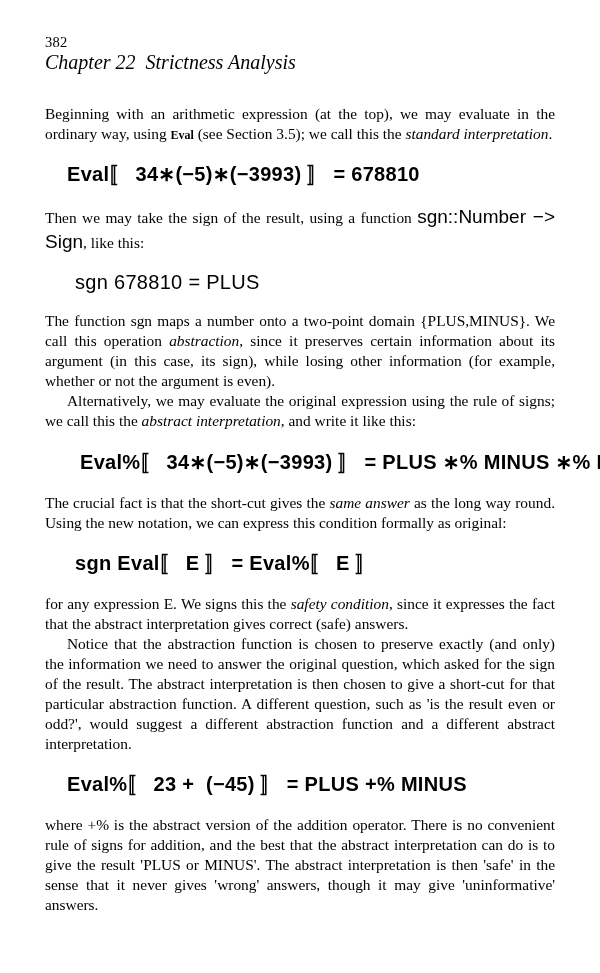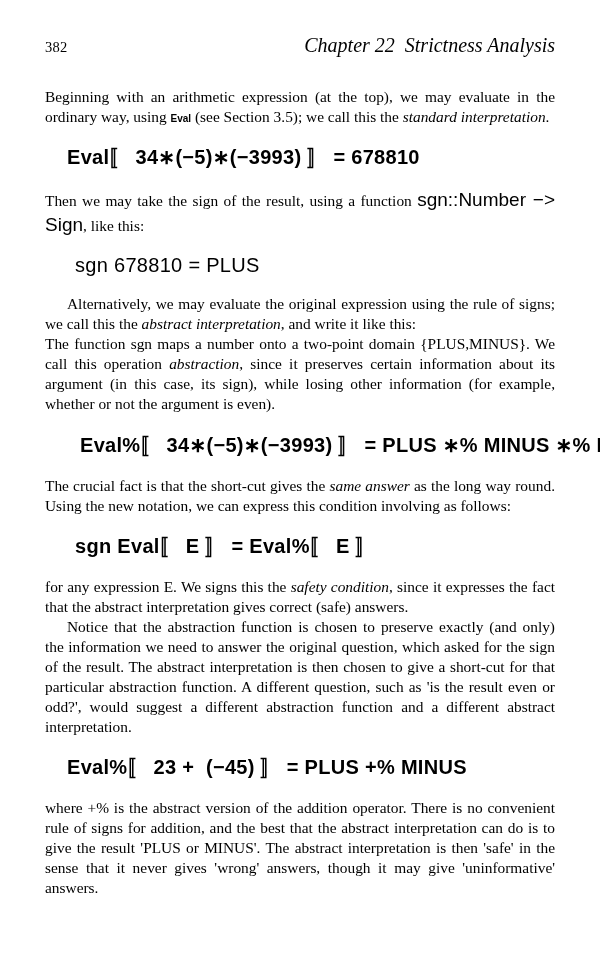--- a/index.html
+++ b/index.html
@@ -28,20 +28,21 @@
     top: 34px;
     width: 510px;
   }
   
   .runhead {
     display: flex;
     justify-content: space-between;
     align-items: baseline;
     font-size: 14.5px;
     margin-bottom: 30px;
+    flex-direction: column;
   }
   .folio {
     font-family: "Liberation Serif", serif;
     font-size: 14.5px;
     letter-spacing: 0.2px;
   }
   .runhead-title {
     font-style: italic;
     font-size: 20px;
   }
@@ -90,37 +91,37 @@
 <div class="page">
   <div class="content">
 
     <div class="runhead">
       <span class="folio">382</span>
       <span class="runhead-title">
         <span class="chap">Chapter 22</span><span>Strictness Analysis</span>
       </span>
     </div>
 
-    <p class="para"><span>Beginning with an arithmetic expression (at the top), we may evaluate in the ordinary way, using </span><span style="font-family:Liberation Sans, sans-serif;font-weight:bold;font-size:10px;">Eval</span><span> (see Section 3.5); we call this the </span><em>standard interpretation</em><span>.</span></p>
+    <p class="para"><span>Beginning with an arithmetic expression (at the top), we may evaluate in the ordinary way, using </span><span style="font-family:Liberation Serif, serif;font-weight:bold;font-size:12px;">Eval</span><span> (see Section 3.5); we call this the </span><em>standard interpretation</em><span>.</span></p>
 
     <div class="code ind1"><b>Eval〚 34∗(−5)∗(−3993) 〛 = 678810</b></div>
 
     <p class="para"><span>Then we may take the sign of the result, using a function </span><span style="font-family:Liberation Sans, sans-serif;font-size:19px;">sgn::Number −&gt; Sign</span><span>, like this:</span></p>
 
     <div class="code ind2"><span>sgn 678810 = PLUS</span></div>
 
+    <p class="para"><span>The function sgn maps a number onto a two-point domain {PLUS,MINUS}. We call this operation </span><em>abstraction</em><span>, since it preserves certain information about its argument (in this case, its sign), while losing other information (for example, whether or not the argument is even).</span></p>
+
     <p class="para indent"><span>Alternatively, we may evaluate the original expression using the rule of signs; we call this the </span><em>abstract interpretation</em><span>, and write it like this:</span></p>
-
-    <p class="para"><span>The function sgn maps a number onto a two-point domain {PLUS,MINUS}. We call this operation </span><em>abstraction</em><span>, since it preserves certain information about its argument (in this case, its sign), while losing other information (for example, whether or not the argument is even).</span></p>
 
     <div class="code-block">
       <div class="code ind3"><b>Eval%〚 34∗(−5)∗(−3993) 〛 = PLUS ∗% MINUS ∗% MINUS</b></div>
     </div>
 
-    <p class="para"><span>The crucial fact is that the short-cut gives the </span><em>same answer</em><span> as the long way round. Using the new notation, we can express this condition involving as follows:</span></p>
+    <p class="para"><span>The crucial fact is that the short-cut gives the </span><em>same answer</em><span> as the long way round. Using the new notation, we can express this condition formally as original:</span></p>
 
     <div class="code ind2"><b>sgn Eval〚 E 〛 = Eval%〚 E 〛</b></div>
 
     <p class="para"><span>for any expression E. We signs this the </span><em>safety condition</em><span>, since it expresses the fact that the abstract interpretation gives correct (safe) answers.</span></p>
 
     <p class="para indent">Notice that the abstraction function is chosen to preserve exactly (and only) the information we need to answer the original question, which asked for the sign of the result. The abstract interpretation is then chosen to give a short-cut for that particular abstraction function. A different question, such as 'is the result even or odd?', would suggest a different abstraction function and a different abstract interpretation.</p>
 
 
     <div class="code ind1"><b>Eval%〚 23 +  (−45) 〛 = PLUS +% MINUS</b></div>
 

